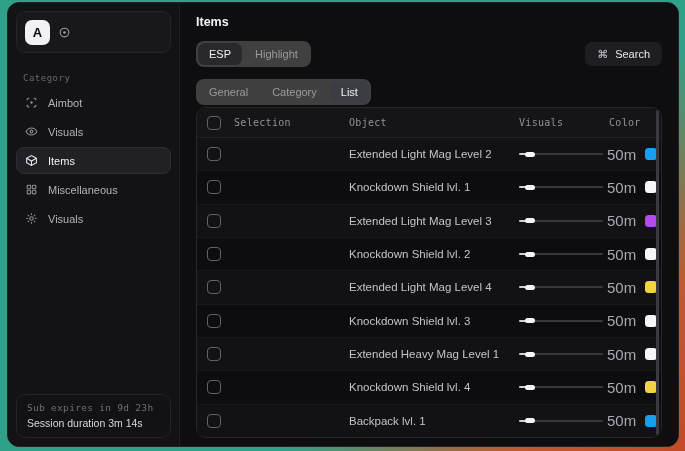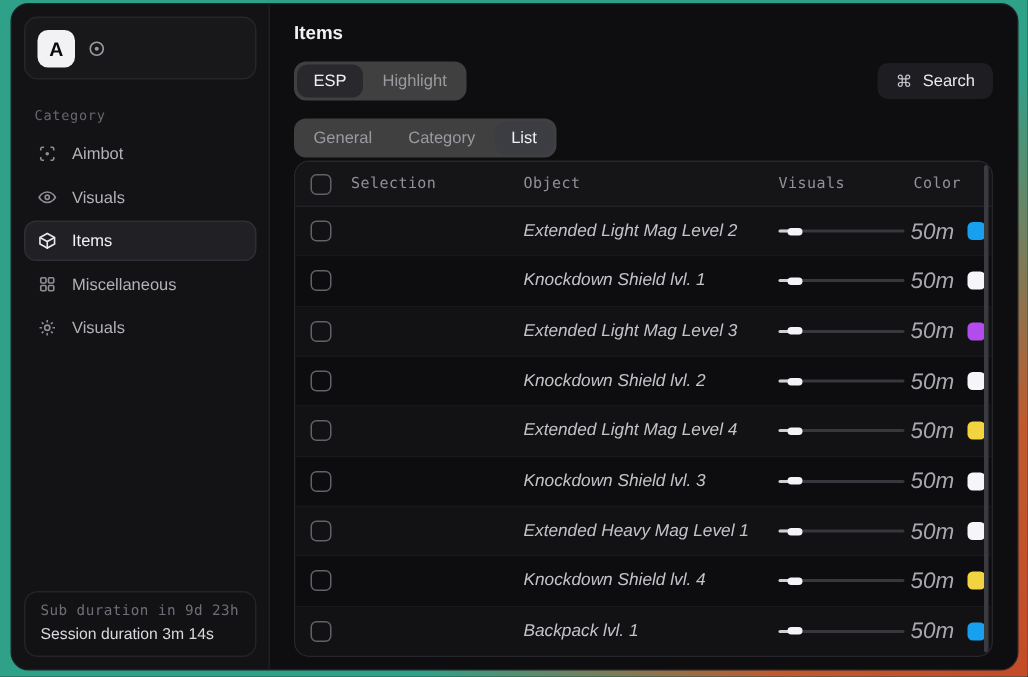--- a/index.html
+++ b/index.html
@@ -89,21 +89,21 @@
     display:flex; flex-direction:column; overflow:hidden;
   }
   .tgrid { display:grid; grid-template-columns:152px 170px 88px 33px 1fr; align-items:center; }
   .thead {
     height:30px; background:#151518; border-bottom:1px solid #202025; flex-shrink:0;
   }
   .thead .c1 { display:flex; align-items:center; gap:13px; padding-left:10px; }
   .th { color:#90919a; font-size:10px; letter-spacing:.3px; }
   .th.color-h { grid-column:4 / 6; text-align:left; padding-left:2px; }
   .tbody { flex:1; display:flex; flex-direction:column; position:relative; }
-  .trow { flex:1; border-bottom:1px solid #18181c;font-style:italic; }
+  .trow { flex:1; border-bottom:1px solid #18181c; }
   .trow:last-child { border-bottom:none; }
   .trow:nth-child(odd) { background:#121215; }
   .trow:nth-child(even) { background:#0d0d0f; }
   .trow .c1 { padding-left:10px; }
   .obj-name { color:#c3c3c9; font-size:11.5px; }
 
   .checkbox {
     width:14px; height:14px; border:1.5px solid #61616a; border-radius:4px;
     background:transparent; cursor:default;
   }
@@ -193,21 +193,21 @@
               <circle cx="12" cy="12" r="3.2"></circle>
               <path d="M12 2.5v3M12 18.5v3M2.5 12h3M18.5 12h3M5.3 5.3l2.1 2.1M16.6 16.6l2.1 2.1M18.7 5.3l-2.1 2.1M7.4 16.6l-2.1 2.1"></path>
             </svg>
           </span>
           <span>Visuals</span>
         </div>
       </div>
 
     <div class="side-spacer"></div>
     <div class="side-footer">
-      <div class="foot-line1 mono">Sub duration in 9d 23h</div>
+      <div class="foot-line1 mono">Sub expires in 9d 23h</div>
       <div class="foot-line2">Session duration 3m 14s</div>
     </div>
   </div>
 
   <div class="main">
     <div class="page-title">Items</div>
 
     <div class="toolbar">
       <div class="tab-group mode" id="mode-tabs">
           <div class="tab active">ESP</div>

